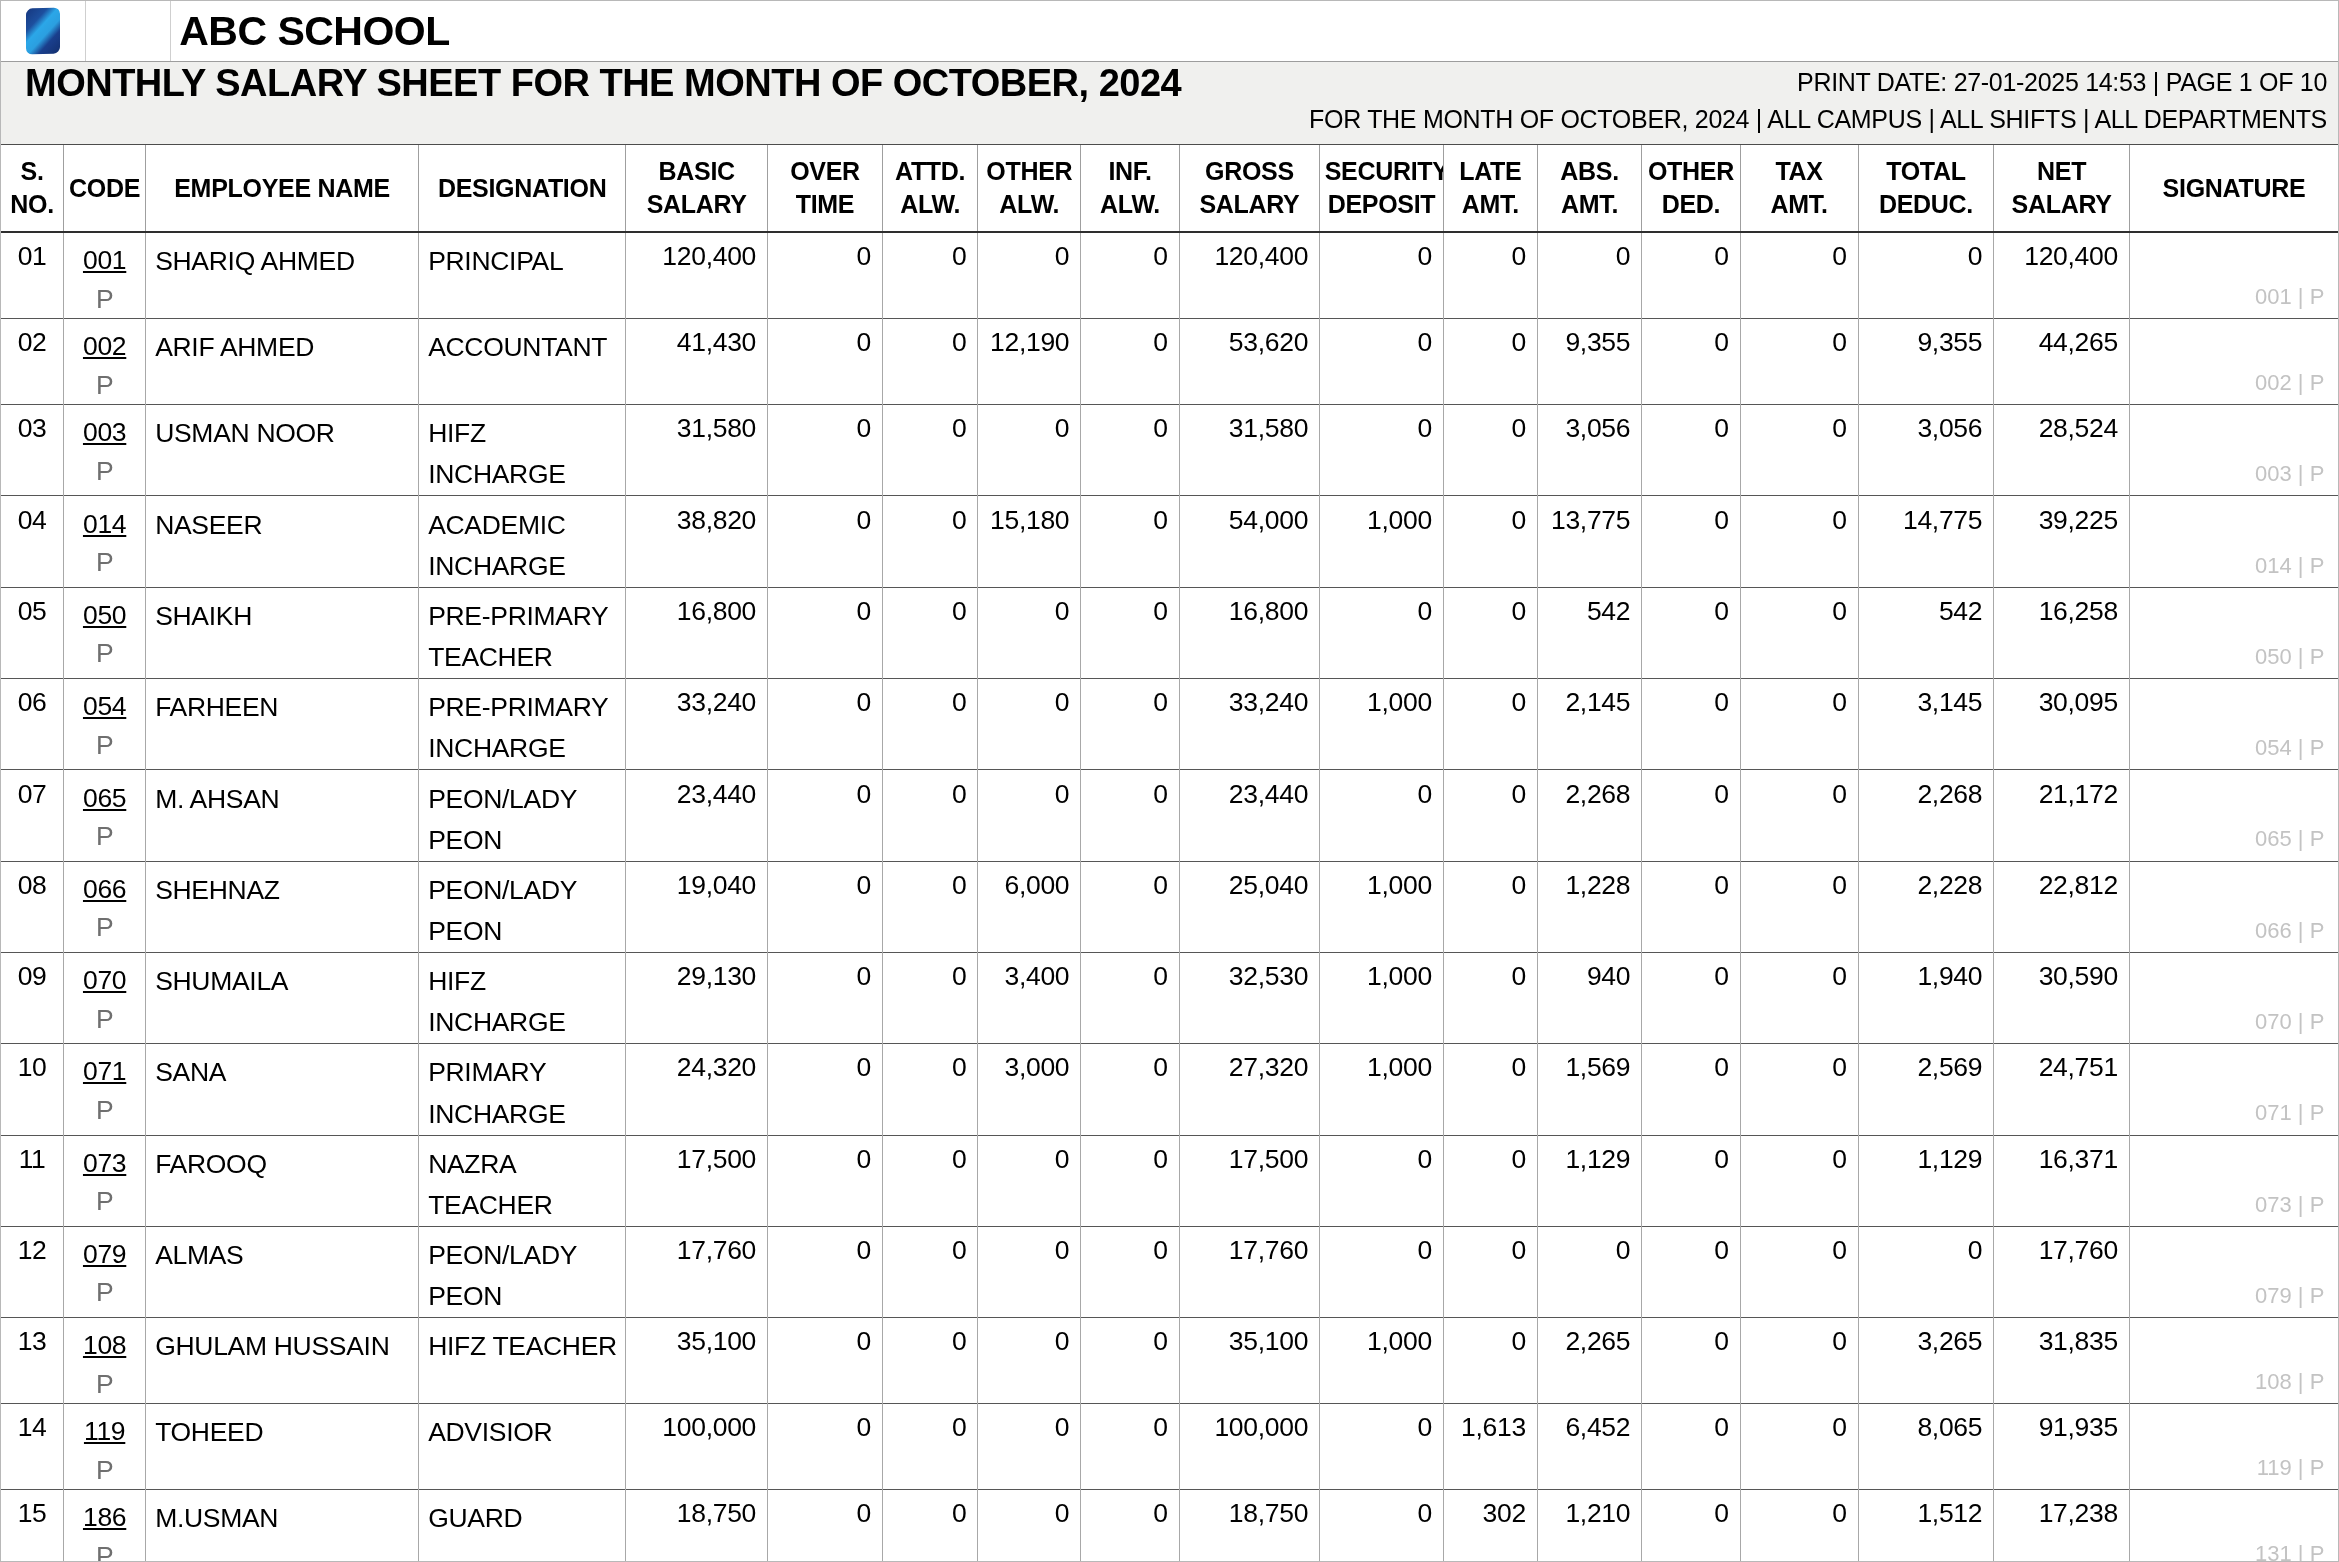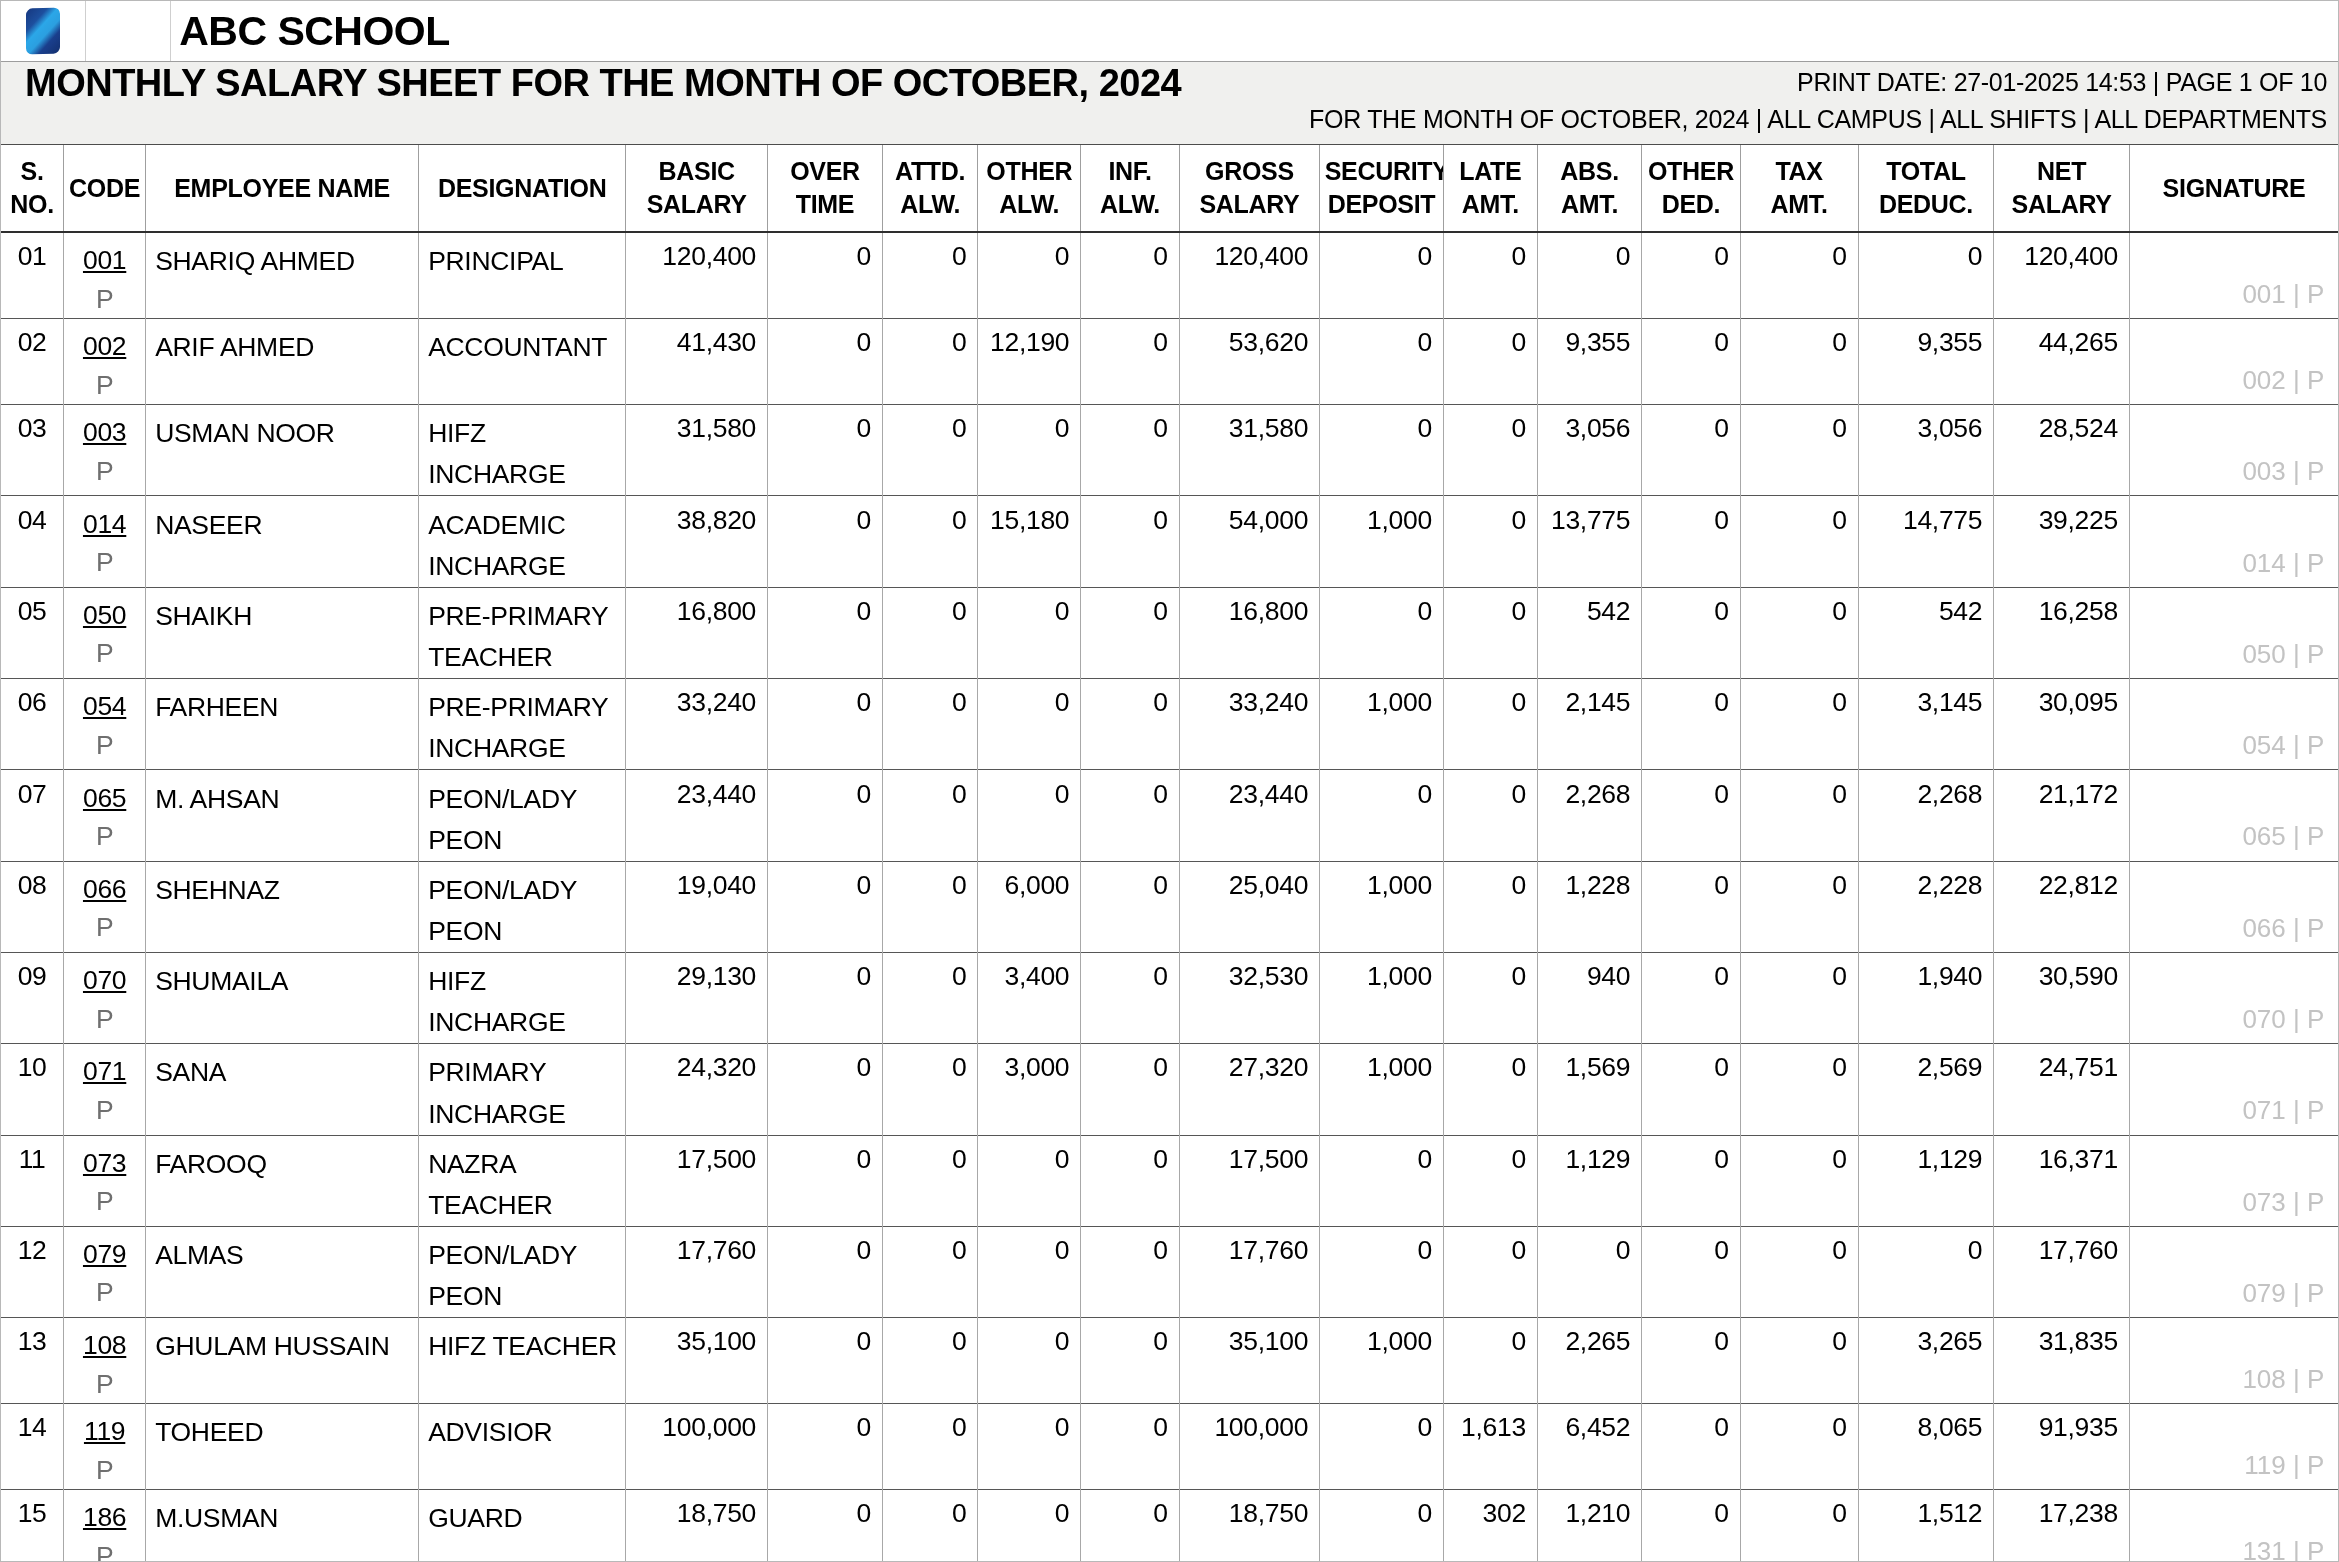--- a/index.html
+++ b/index.html
@@ -44,21 +44,21 @@
     padding-top:8.2px; overflow:hidden;
   }
   td:first-child{ border-left:none; }
   td.sno{ text-align:center; }
   td.code{ text-align:center; line-height:1.45; }
   .code-link{ text-decoration:underline; color:#000; }
   .code-flag{ color:#6f6f6f; }
   td.text{ text-align:left; padding-left:9.1px; padding-right:5.5px; line-height:1.55;margin-top:48px; }
   td.num{ text-align:right; padding-right:11px; white-space:nowrap; }
   td.sig{ position:relative; }
-  .sig-mark{ position:absolute; right:13.7px; bottom:8.2px; font-size:26px; color:#c3c3c3; letter-spacing:0; }
+  .sig-mark{ position:absolute; right:13.7px; bottom:8.2px; font-size:22px; color:#c3c3c3; letter-spacing:0; }
 </style>
 </head>
 <body>
 
 <div class="sheet">
 
   <div class="topbar">
     <div class="logo-cell">
       <div class="logo"></div>
     </div>

